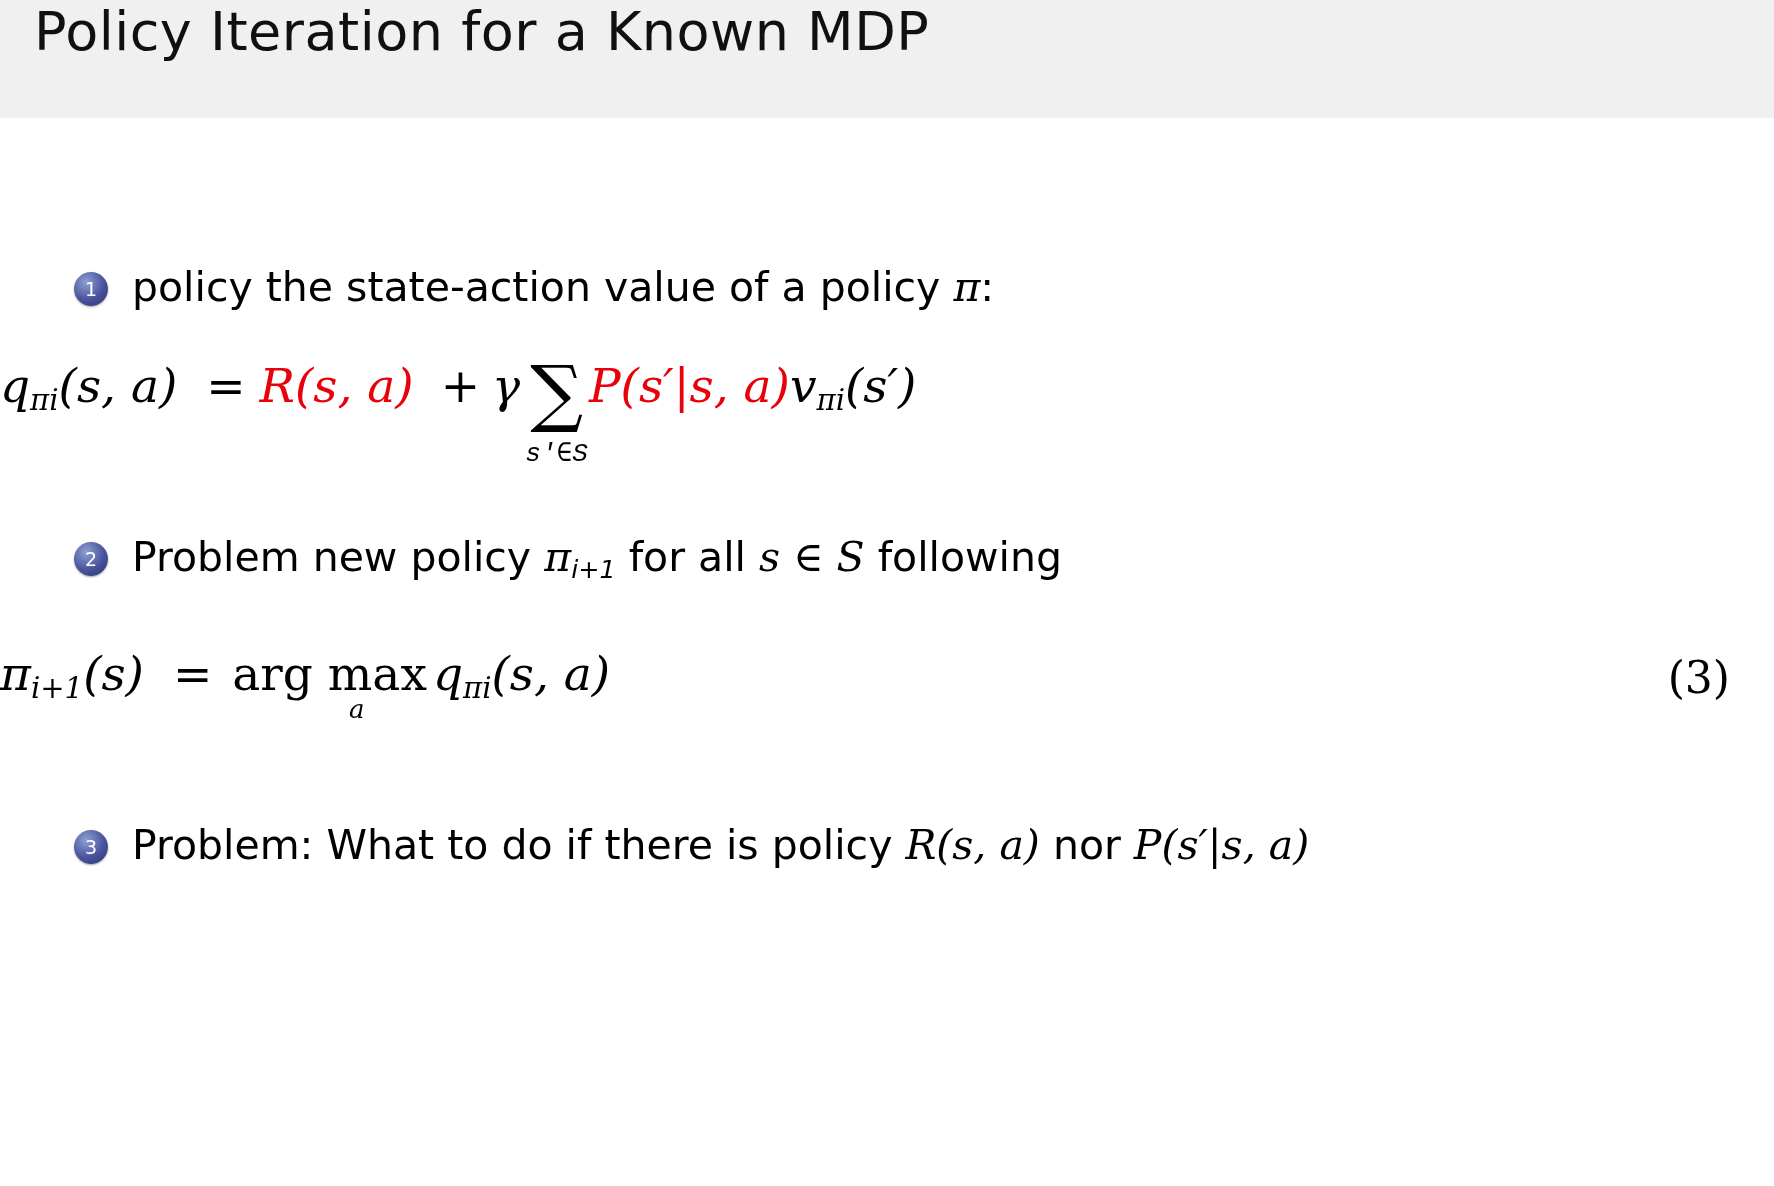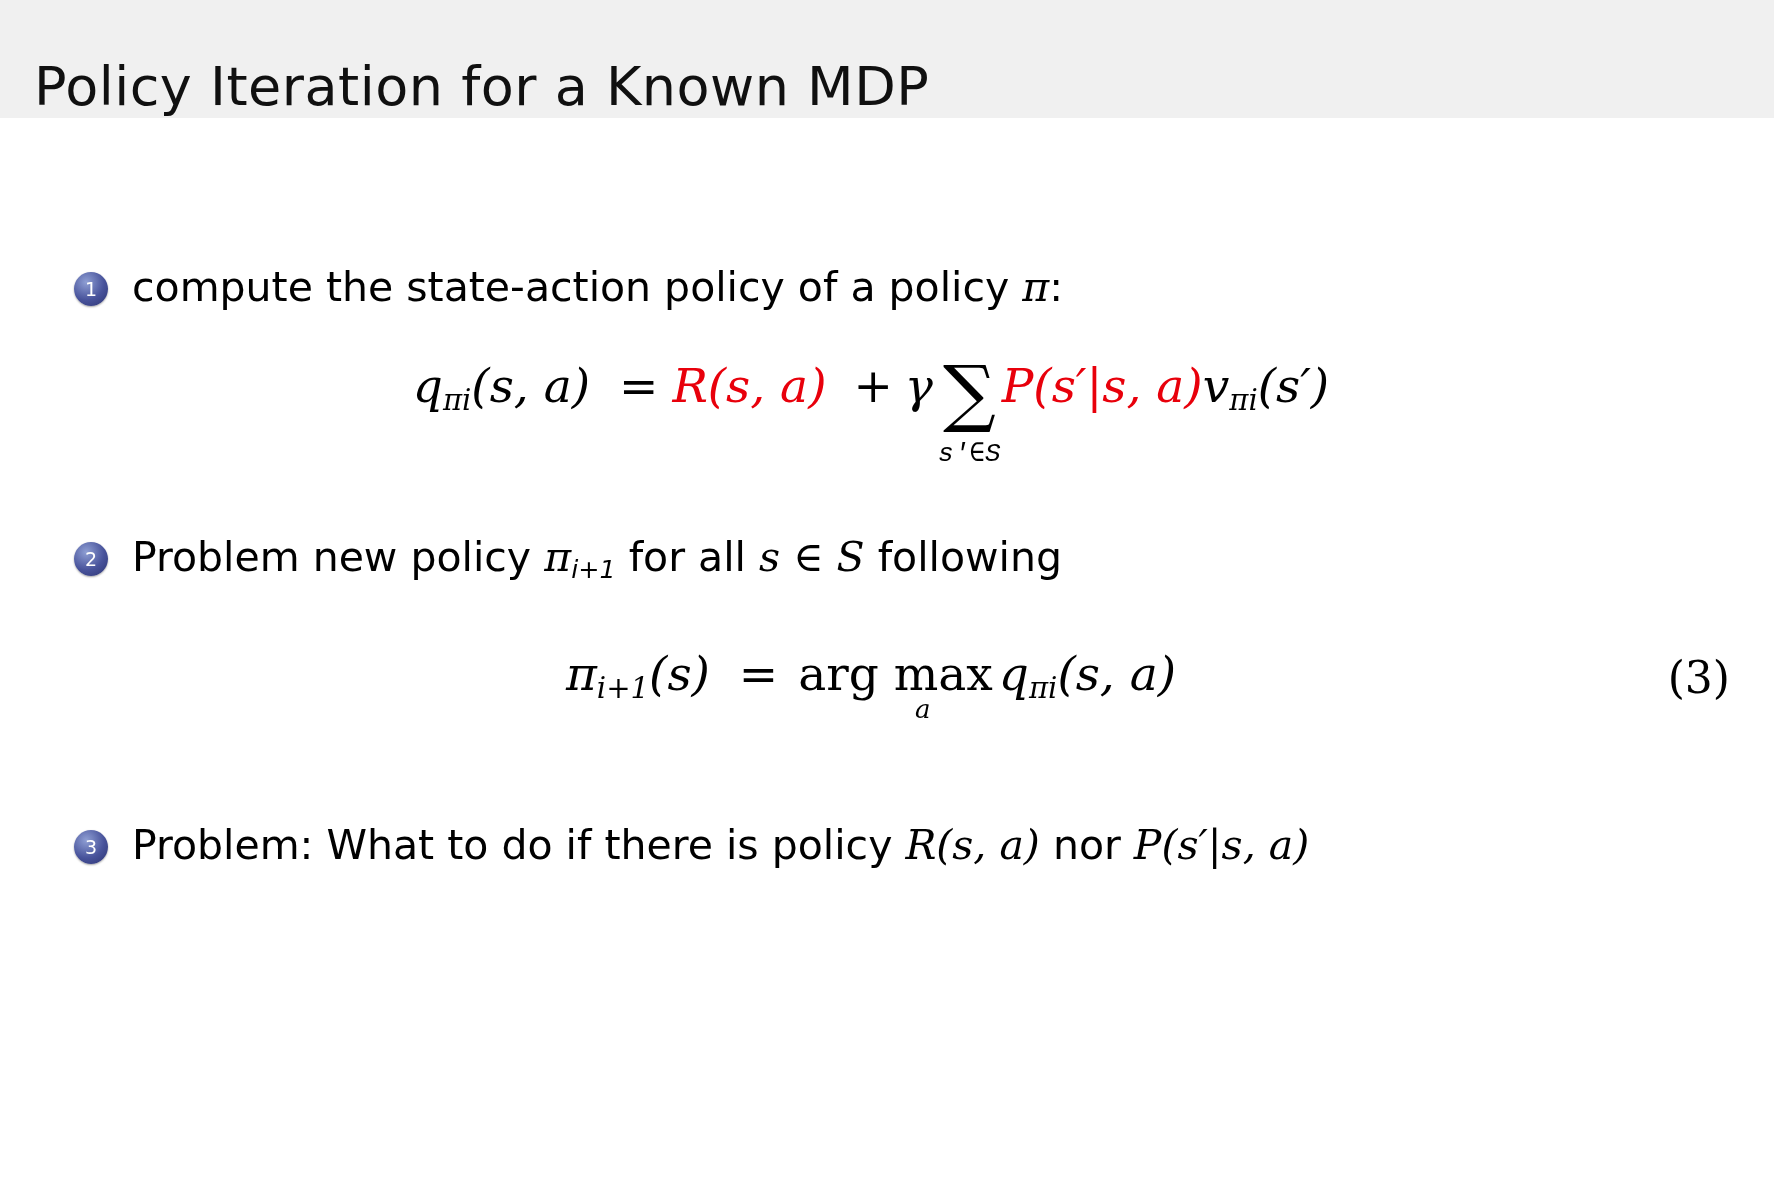--- a/index.html
+++ b/index.html
@@ -20,21 +20,21 @@
     height: 1186px;
   }
   .title-bar {
     position: absolute;
     left: 0;
     top: 0;
     width: 1774px;
     height: 118px;
     background: #f0f0f0;
     display: flex;
-    align-items: flex-end;
+    align-items: flex-start;
   }
   .slide-title {
     font-size: 54px;
     font-weight: normal;
     letter-spacing: 0.5px;
     color: #101010;
     padding-left: 34px;
     font-family: "DejaVu Sans", sans-serif;
   }
   .body {
@@ -82,21 +82,21 @@
     color: #e8000b;
   }
   .sub {
     font-size: 0.62em;
     vertical-align: -0.28em;
     font-style: italic;
   }
   .eq {
     position: absolute;
     width: 1742px;
-    text-align: center;
+    text-align: left;
     font-size: 47px;
   }
   .eq-inner {
     display: inline-block;
     font-family: "DejaVu Serif", serif;
     font-style: italic;
     white-space: nowrap;
   }
   .bigsum {
     display: inline-block;
@@ -153,21 +153,21 @@
 
   <div class="title-bar">
     <div class="slide-title">Policy Iteration for a Known MDP</div>
   </div>
 
   <div class="body">
 
     <div class="item" style="left: 74px; top: 142px;">
       <div class="bullet">1</div>
       <div class="item-text">
-        <span>compute the state-action policy of a policy </span><span class="math">π</span><span>:</span>
+        <span>policy the state-action value of a policy </span><span class="math">π</span><span>:</span>
       </div>
     </div>
 
     <div class="eq" style="top: 240px;">
       <span class="eq-inner">
         <span>q</span><span class="sub">πi</span><span>(s, a)</span>
         <span class="mathup" style="margin:0 14px;">=</span><span class="red">R(s, a)</span>
         <span class="mathup" style="margin:0 12px;">+</span><span>γ</span><span class="bigsum"><span>∑</span><span class="sumlimit">s′∈S</span></span><span class="red">P(s′|s, a)</span><span>v</span><span class="sub">πi</span><span>(s′)</span>
       </span>
     </div>

